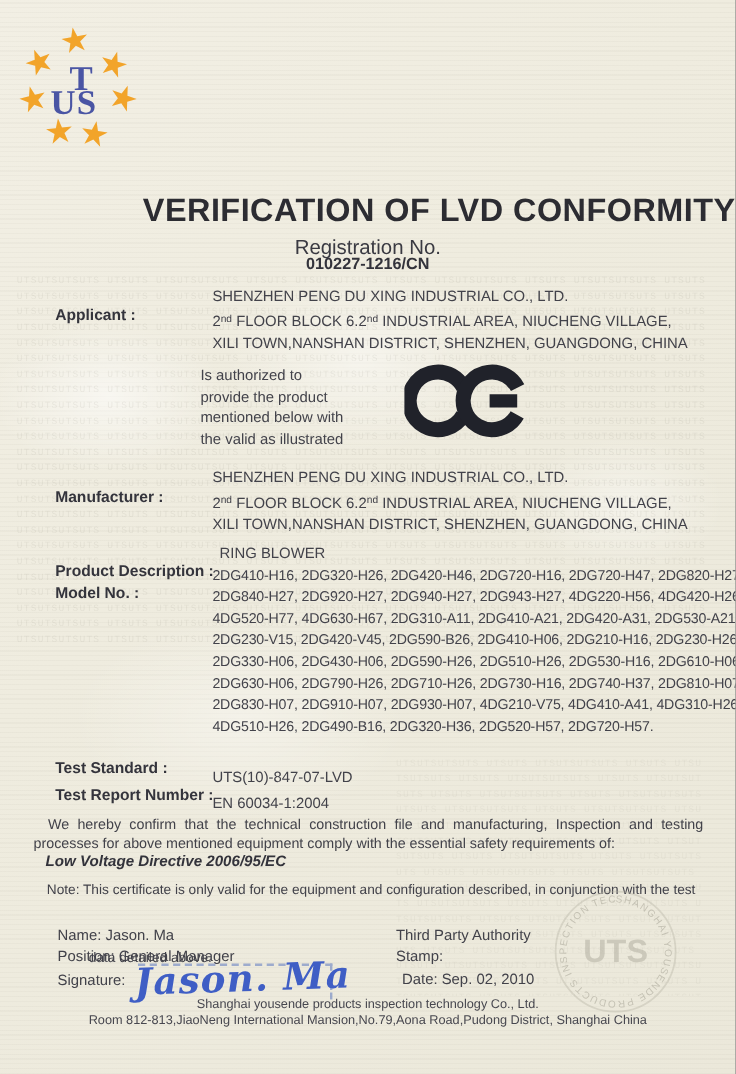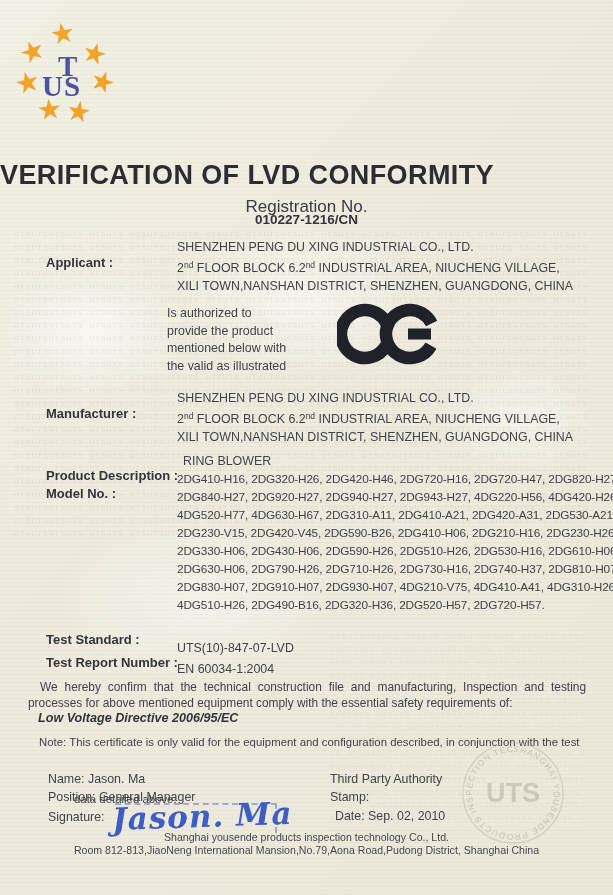--- a/index.html
+++ b/index.html
@@ -26,21 +26,21 @@
     line-height:13px;letter-spacing:1px;word-break:break-all;pointer-events:none;
     font-family:"Liberation Mono",monospace;
   }
   .abs{position:absolute;}
   .lbl{position:absolute;font-weight:bold;font-size:13px;color:#34343c;white-space:nowrap;margin-top:16px;}
   .val{position:absolute;font-size:12.4px;color:#42424a;line-height:18px;white-space:nowrap;}
   .val .ln{display:block;}
   .sup{font-size:8.5px;vertical-align:4px;}
   .star{position:absolute;color:#f2a42a;font-size:28px;line-height:28px;}
   .logoletter{position:absolute;font-family:"Liberation Serif",serif;font-weight:bold;color:#4a55a4;}
-  .title{position:absolute;left:0;right:0;text-align:left;font-weight:bold;
+  .title{position:absolute;left:0;right:0;text-align:right;font-weight:bold;
          font-size:27px;letter-spacing:.4px;color:#2c2c32;}
   .regl{position:absolute;left:0;right:0;text-align:center;font-size:17px;color:#3a3a42;}
   .regn{position:absolute;left:0;right:0;text-align:center;font-size:13.5px;font-weight:bold;color:#33333b;}
   .models{position:absolute;font-size:11.8px;letter-spacing:-.15px;color:#42424a;line-height:18px;}
   .models .ln{display:block;white-space:nowrap;}
   .just{text-align:justify;text-align-last:justify;}
   .directive{font-weight:bold;font-style:italic;color:#33333b;}
   .foot{position:absolute;left:0;right:0;text-align:center;font-size:10.6px;color:#47474f;white-space:nowrap;}
   .sig{
     position:absolute;font-family:"DejaVu Serif",serif;font-style:italic;font-weight:bold;

